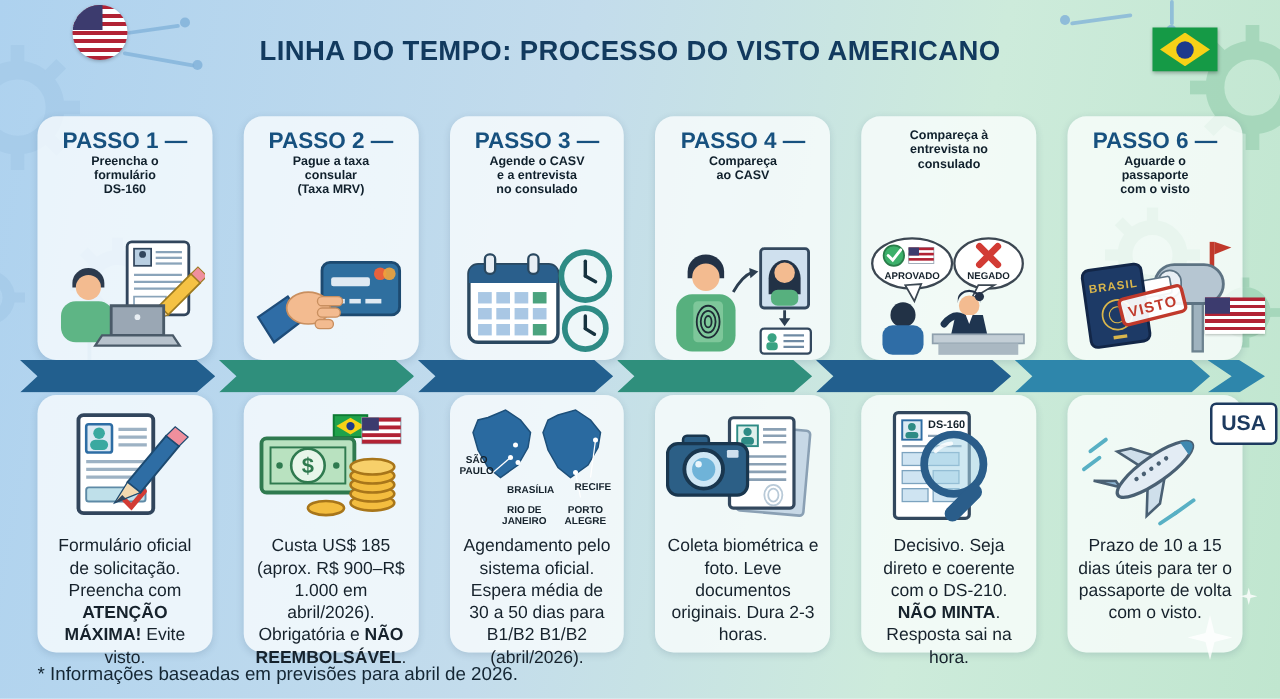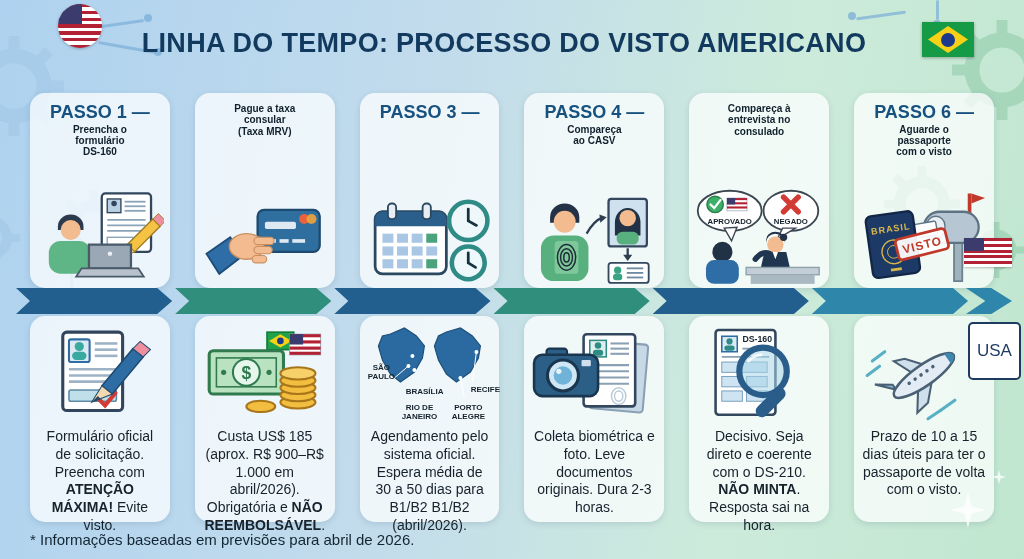--- a/index.html
+++ b/index.html
@@ -3,37 +3,37 @@
 <meta charset="utf-8">
 <style>
   html,body{margin:0;padding:0;width:1024px;height:559px;overflow:hidden;
     font-family:"Liberation Sans","DejaVu Sans",sans-serif;}
   body{position:relative;
     background:linear-gradient(100deg,#aed2ef 0%,#c3dcec 42%,#cdebdb 72%,#c0e6cf 100%);}
   .decor{position:absolute;pointer-events:none;}
   .cline{position:absolute;background:#7fb0d8;height:2.5px;border-radius:2px;opacity:.75;}
   .cdot{position:absolute;width:8px;height:8px;border-radius:50%;background:#7fb0d8;opacity:.8;}
   .title{position:absolute;left:0;right:16px;top:28px;text-align:center;
-    font-size:27px;font-weight:bold;color:#123a5e;letter-spacing:.3px;}
+    font-size:22px;font-weight:bold;color:#123a5e;letter-spacing:.3px;}
   .flag-circle{position:absolute;left:58px;top:4px;width:44px;height:44px;border-radius:50%;
     overflow:hidden;background:repeating-linear-gradient(#b22234 0 3.4px,#fff 3.4px 6.8px);
     box-shadow:0 1px 3px rgba(0,0,0,.25);}
   .flag-circle .canton{position:absolute;left:0;top:0;width:55%;height:45%;background:#3c3b6e;}
   .flag-br{position:absolute;left:922px;top:22px;width:52px;height:35px;background:#159a46;
     box-shadow:0 1px 3px rgba(0,0,0,.3);}
   .flag-br .diamond{position:absolute;inset:4px 6px;background:#f7d117;
     clip-path:polygon(50% 0,100% 50%,50% 100%,0 50%);}
   .flag-br .globe{position:absolute;left:50%;top:50%;width:14px;height:14px;margin:-7px 0 0 -7px;
     border-radius:50%;background:#1c3a8c;}
   .flag-us-small{position:absolute;left:964px;top:238px;width:48px;height:29px;
     background:repeating-linear-gradient(#b22234 0 2.9px,#fff 2.9px 5.8px);
     box-shadow:0 1px 2px rgba(0,0,0,.25);}
   .flag-us-small .canton{position:absolute;left:0;top:0;width:42%;height:45%;background:#3c3b6e;}
   .usa-badge{position:absolute;left:968px;top:322px;background:#fff;border:2.5px solid #1d3a5f;
-    border-radius:5px;padding:17px 7px;font-size:17px;font-weight:normal;color:#1d3a5f;}
+    border-radius:5px;padding:5px 7px;font-size:17px;font-weight:bold;color:#1d3a5f;}
   .columns{position:absolute;left:30px;top:93px;width:964px;display:flex;gap:25px;}
   .col{flex:1;display:flex;flex-direction:column;}
   .card{background:rgba(253,255,255,.75);border-radius:15px;
     box-shadow:0 2px 6px rgba(40,70,100,.15);box-sizing:border-box;text-align:center;}
   .top-card{height:195px;padding:9px 6px 4px;display:flex;flex-direction:column;}
   .step-label{font-size:18px;font-weight:bold;color:#17517f;line-height:1.15;}
   .step-subtitle{font-size:10px;font-weight:bold;color:#10202c;line-height:1.13;
     white-space:pre-line;margin-top:1px;}
   .illus{flex:1;display:flex;align-items:flex-end;justify-content:center;overflow:hidden;}
   .illus svg{width:100%;max-height:112px;}
@@ -209,20 +209,21 @@
           <polygon points="62,56 72,64 52,72" fill="#f3d9b0" stroke="#1d4a70" stroke-width="1"></polygon>
           <polygon points="58,66 52,72 61,69" fill="#31455c"></polygon>
         </svg>
       </div>
       <div class="desc"><span>Formulário oficial de solicitação. Preencha com </span><b>ATENÇÃO MÁXIMA!</b><span> Evite visto.</span></div>
     </div>
   </div>
 
   <div class="col">
     <div class="card top-card">
+      <div class="step-label">PASSO 2 —</div>
       <div class="step-subtitle">Pague a taxa
 consular
 (Taxa MRV)</div>
       <div class="illus">
         <svg viewBox="0 0 140 105">
           <rect x="62" y="24" width="68" height="46" rx="7" fill="#2f6f9f" stroke="#1d4a70" stroke-width="2.5"></rect>
           <rect x="70" y="37" width="34" height="8" rx="2" fill="#dfe9f2"></rect>
           <g fill="#dfe9f2">
               <rect x="70" y="56" width="12" height="4"></rect>
               <rect x="86" y="56" width="10" height="4"></rect>
@@ -270,20 +271,23 @@
           <ellipse cx="56" cy="76" rx="14" ry="5.5" fill="#f3bd3f" stroke="#a8761a" stroke-width="2"></ellipse>
         </svg>
       </div>
       <div class="desc"><span>Custa US$ 185 (aprox. R$ 900–R$ 1.000 em abril/2026). Obrigatória e </span><b>NÃO REEMBOLSÁVEL</b><span>.</span></div>
     </div>
   </div>
 
   <div class="col">
     <div class="card top-card">
       <div class="step-label">PASSO 3 —</div>
+      <div class="step-subtitle">Agende o CASV
+e a entrevista
+no consulado</div>
       <div class="illus">
         <svg viewBox="0 0 140 105">
           <rect x="10" y="26" width="78" height="68" rx="8" fill="#fff" stroke="#2a4860" stroke-width="3"></rect>
           <path d="M10,42 l0,-8 a8,8 0 0 1 8,-8 l62,0 a8,8 0 0 1 8,8 l0,8 z" fill="#2a5f8c"></path>
           <rect x="24" y="17" width="9" height="17" rx="4" fill="#e8eef4" stroke="#2a4860" stroke-width="2"></rect>
           <rect x="62" y="17" width="9" height="17" rx="4" fill="#e8eef4" stroke="#2a4860" stroke-width="2"></rect>
           <g fill="#a9c7e4">
             <rect x="18" y="50" width="12" height="10"></rect>
               <rect x="34" y="50" width="12" height="10"></rect>
               <rect x="50" y="50" width="12" height="10"></rect>
@@ -326,21 +330,21 @@
             <line x1="40" y1="40" x2="26" y2="52"></line>
               <line x1="108" y1="26" x2="104" y2="56"></line>
               <line x1="92" y1="52" x2="96" y2="72"></line>
           </g>
         </svg>
         <div class="city" style="left:0;top:38px">SÃO
 PAULO</div>
         <div class="city" style="left:38px;top:62px">BRASÍLIA</div>
         <div class="city" style="left:34px;top:78px">RIO DE
 JANEIRO</div>
-        <div class="city" style="left:103px;top:60px">RECIFE</div>
+        <div class="city" style="left:92px;top:60px">RECIFE</div>
         <div class="city" style="left:84px;top:78px">PORTO
 ALEGRE</div>
       </div>
       <div class="desc"><span>Agendamento pelo sistema oficial. Espera média de 30 a 50 dias para B1/B2 B1/B2 (abril/2026).</span><b></b><span></span></div>
     </div>
   </div>
 
   <div class="col">
     <div class="card top-card">
       <div class="step-label">PASSO 4 —</div>

